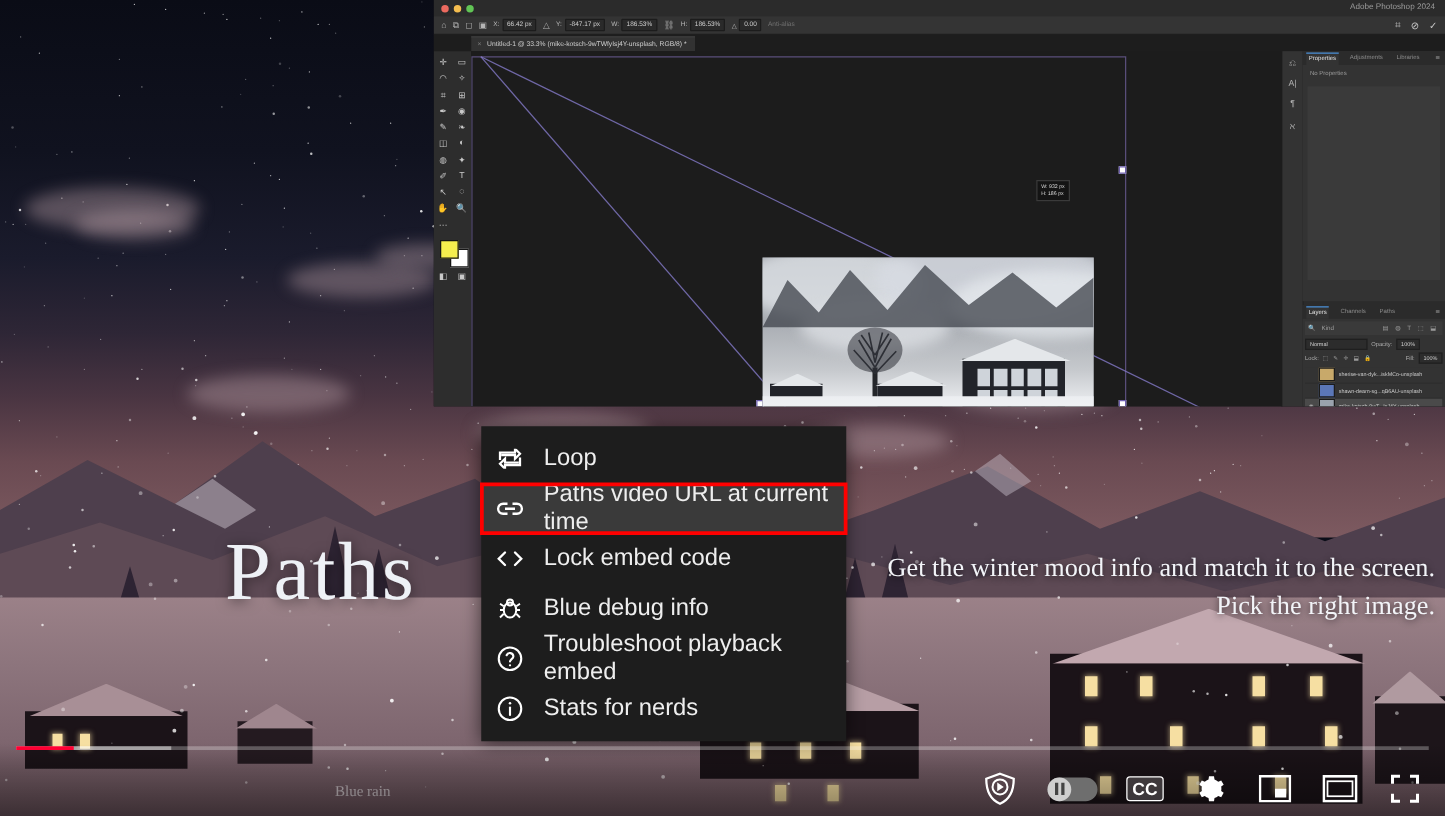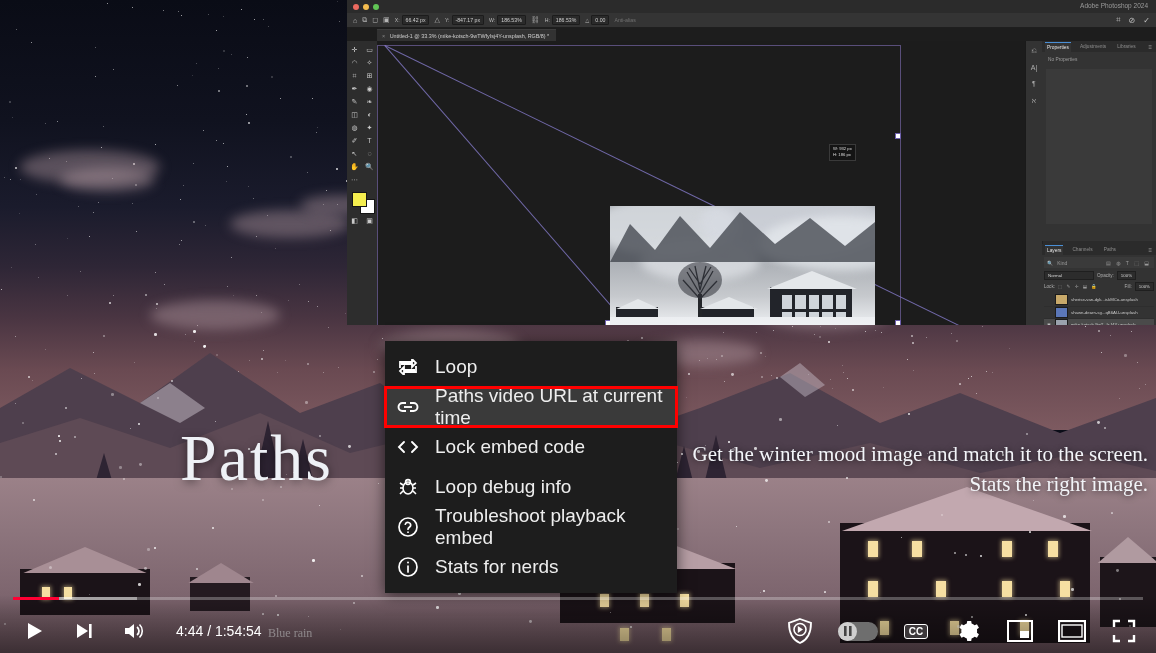--- a/index.html
+++ b/index.html
@@ -98,21 +98,21 @@
     background:linear-gradient(180deg,rgba(0,0,0,0) 0%,rgba(0,0,0,.18) 35%,rgba(0,0,0,.45) 100%);}
   .progress{position:absolute;left:13px;top:2px;width:1130px;height:3px;background:rgba(255,255,255,.28);}
   .progress .buf{position:absolute;left:0;top:0;height:3px;width:11%;background:rgba(255,255,255,.45);}
   .progress .play{position:absolute;left:0;top:0;height:3px;width:4.1%;background:#ff0033;}
   .ctrl-left{position:absolute;left:20px;bottom:8px;display:flex;align-items:center;gap:22px;}
   .ctrl-right{position:absolute;right:18px;bottom:8px;display:flex;align-items:center;gap:24px;}
   .cbtn{width:28px;height:28px;display:flex;align-items:center;justify-content:center;color:#fff;}
   .time{font-size:14px;color:#fff;font-family:"Liberation Sans",sans-serif;margin-left:6px;white-space:nowrap;}
   .pause-toggle{width:40px;height:19px;border-radius:10px;background:#6e6e6e;display:flex;align-items:center;}
   .pause-knob{width:19px;height:19px;border-radius:50%;background:#cfcfcf;display:flex;align-items:center;justify-content:center;}
-  .cc-box{border:1.5px solid #fff;border-radius:3px;padding:1px 4px;font-size:10px;font-weight:bold;color:#fff;background:rgba(255,255,255,.18);}
+  .cc-box{border:1.5px solid #fff;border-radius:3px;padding:1px 4px;font-size:14px;font-weight:bold;color:#fff;background:rgba(255,255,255,.18);}
 
   .vid-watermark{position:absolute;left:268px;bottom:12px;font-family:"Liberation Serif",serif;
     font-size:12px;color:rgba(240,235,238,.72);}
   .top-title{position:absolute;right:0px;top:0px;font-family:"Liberation Serif",serif;
     font-size:25px;color:#fff;white-space:nowrap;text-shadow:0 1px 6px rgba(0,0,0,.8);}
   .sel-hl{background:#3a6ff0;color:#fff;}
 </style>
 </head>
 <body>
 
@@ -774,22 +774,22 @@
         <i class="snowflake" style="left:338px;top:367px;width:1.2px;height:1.2px;opacity:0.41"></i>
         <i class="snowflake" style="left:460px;top:411px;width:2.2px;height:2.2px;opacity:0.30"></i>
         <i class="snowflake" style="left:262px;top:613px;width:1.7px;height:1.7px;opacity:0.54"></i>
         <i class="snowflake" style="left:760px;top:592px;width:1.4px;height:1.4px;opacity:0.39"></i>
         <i class="snowflake" style="left:1124px;top:354px;width:2.7px;height:2.7px;opacity:0.34"></i>
       </div>
 
     <div class="winter-title">Paths</div>
 
     <div class="caption">
-      <span>Get the winter mood image and match it to the screen.</span>
-      <span class="l2">Stats the right image.</span>
+      <span>Get the winter mood info and match it to the screen.</span>
+      <span class="l2">Pick the right image.</span>
     </div>
 
     <div class="top-title">
       <span>Design Making <span class="sel-hl">Tutorial</span></span>
     </div>
 
     <div class="vid-watermark">Blue rain</div>
   </div>
 
   <div class="ps">
@@ -1022,21 +1022,21 @@
         <span class="ctx-label">Lock embed code</span>
       </div>
       <div class="ctx-item">
         <span class="ctx-ico">
           <svg width="20" height="20" viewBox="0 0 20 20" fill="none" stroke="#fff" stroke-width="1.6">
             <ellipse cx="10" cy="11" rx="5" ry="6"></ellipse>
             <circle cx="10" cy="5" r="2.4"></circle>
             <path d="M5 8 L2 6 M15 8 L18 6 M5 11 H2 M15 11 H18 M5 14 L2 17 M15 14 L18 17"></path>
           </svg>
         </span>
-        <span class="ctx-label">Loop debug info</span>
+        <span class="ctx-label">Blue debug info</span>
       </div>
       <div class="ctx-item">
         <span class="ctx-ico">
           <svg width="22" height="22" viewBox="0 0 22 22" fill="none" stroke="#fff" stroke-width="1.7">
             <circle cx="11" cy="11" r="9"></circle>
             <path d="M8.3 8.2 a2.8 2.8 0 0 1 5.4 1 c0 1.9 -2.7 2.2 -2.7 4" stroke-linecap="round"></path>
             <circle cx="11" cy="16.2" r="0.9" fill="#fff" stroke="none"></circle>
           </svg>
         </span>
         <span class="ctx-label">Troubleshoot playback embed</span>
@@ -1052,41 +1052,20 @@
         <span class="ctx-label">Stats for nerds</span>
       </div>
     </div>
 
   <div class="controls">
     <div class="progress">
       <div class="buf" id="buf" style="width: 11%;"></div>
       <div class="play" id="play-prog" style="width: 4.1%; background: rgb(255, 0, 51);"></div>
     </div>
 
-    <div class="ctrl-left">
-      <div class="cbtn">
-        <svg width="20" height="20" viewBox="0 0 20 20">
-            <polygon points="4,2 18,10 4,18" fill="#fff"></polygon>
-          </svg>
-      </div>
-      <div class="cbtn">
-        <svg width="20" height="20" viewBox="0 0 20 20">
-            <polygon points="3,3 14,10 3,17" fill="#fff"></polygon>
-            <rect x="15" y="3" width="2.6" height="14" fill="#fff"></rect>
-          </svg>
-      </div>
-      <div class="cbtn">
-        <svg width="22" height="20" viewBox="0 0 22 20">
-          <polygon points="2,7 6,7 11,3 11,17 6,13 2,13" fill="#fff"></polygon>
-          <path d="M14 6 a5 5 0 0 1 0 8" stroke="#fff" stroke-width="1.8" fill="none"></path>
-          <path d="M16.5 3.5 a9 9 0 0 1 0 13" stroke="#fff" stroke-width="1.6" fill="none"></path>
-        </svg>
-      </div>
-      <div class="time">4:44 / 1:54:54</div>
-    </div>
 
     <div class="ctrl-right">
       <div class="cbtn">
         <svg width="28" height="28" viewBox="0 0 28 28">
           <path d="M14 2 L25 6 C25 16 21 23 14 26 C7 23 3 16 3 6 Z" fill="none" stroke="#fff" stroke-width="1.8"></path>
           <circle cx="14" cy="12.5" r="6" fill="none" stroke="#fff" stroke-width="1.6"></circle>
           <polygon points="11.8,9 17,12.5 11.8,16" fill="#fff"></polygon>
         </svg>
       </div>
       <div class="pause-toggle">

